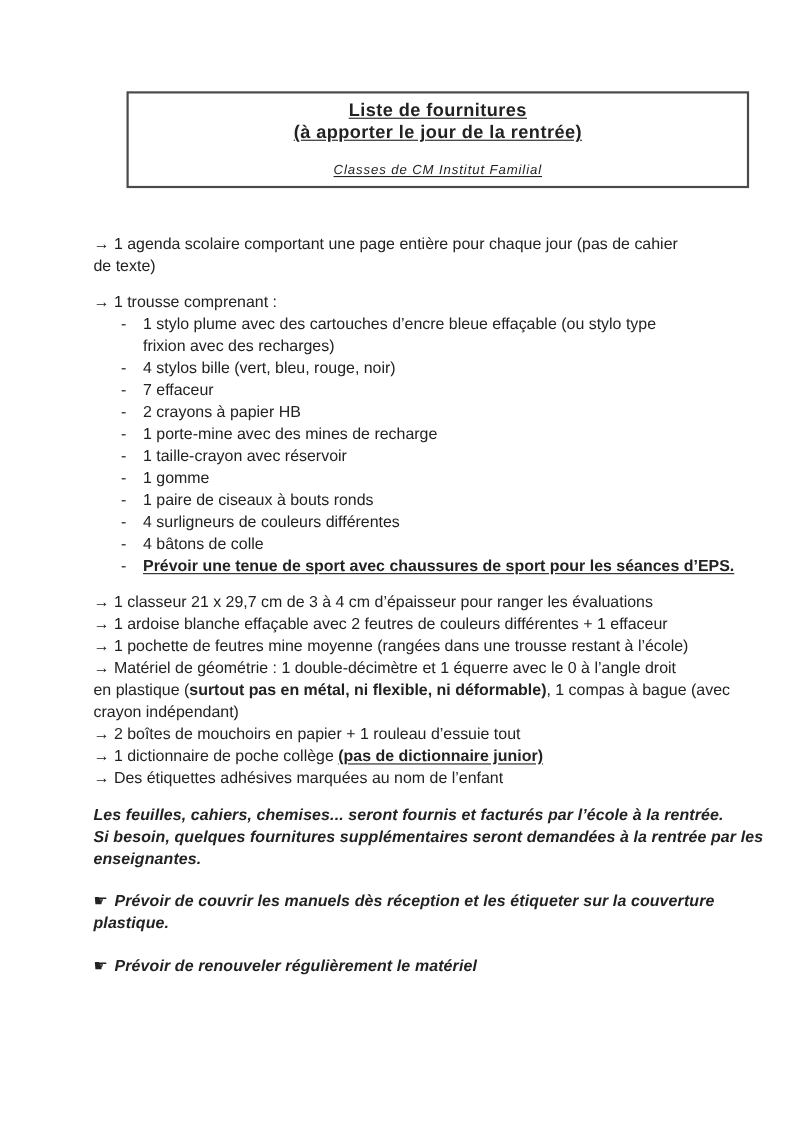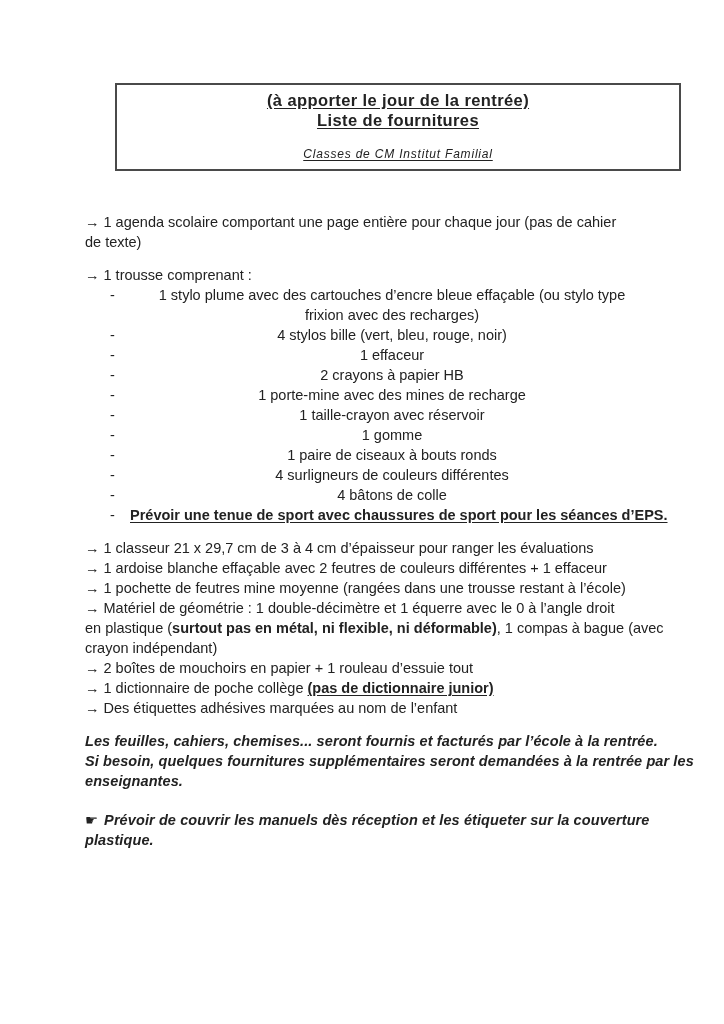--- a/index.html
+++ b/index.html
@@ -46,55 +46,55 @@
   
   .content {
     margin-top: 41px;
     font-size: 14.5px;
     line-height: 20px;
   }
   .arrow-item, .note-para { white-space: nowrap; }
   .arrow-item .bullet { display: inline; }
   .dash-item { display: flex; padding-left: 25px; }
   .dash-bullet { width: 20px; flex: 0 0 20px; }
-  .dash-body { flex: 1 1 auto; white-space: nowrap; text-align: center; }
+  .dash-body { flex: 1 1 auto; white-space: nowrap; }
   .spacer { height: 13px; }
   .spacer.lg { height: 19px; }
   .b { font-weight: bold; }
   .u { text-decoration: underline; text-underline-offset: 2px; }
   .i { font-style: italic; text-align: center; }
   .note-para { font-weight: bold; font-style: italic; letter-spacing: 0.1px; }
   .hand-icon { font-style: normal; margin-right: 6px; }
 </style>
 </head>
 <body>
 
 <div class="page">
 
   <div class="header-box">
+    <div class="title">Liste de fournitures</div>
     <div class="title">(à apporter le jour de la rentrée)</div>
-    <div class="title">Liste de fournitures</div>
     <div class="subtitle">Classes de CM Institut Familial</div>
   </div>
 
   <div class="content">
       <div class="arrow-item"><span class="bullet">→ </span><span class="">1 agenda scolaire comportant une page entière pour chaque jour (pas de cahier</span><br><span class="">de texte)</span></div>
       <div class="spacer"></div>
       <div class="arrow-item"><span class="bullet">→ </span><span class="">1 trousse comprenant :</span></div>
       <div class="dash-item">
         <span class="dash-bullet">-</span>
         <div class="dash-body"><span class="">1 stylo plume avec des cartouches d’encre bleue effaçable (ou stylo type</span><br><span class="">frixion avec des recharges)</span></div>
       </div>
       <div class="dash-item">
         <span class="dash-bullet">-</span>
         <div class="dash-body"><span class="">4 stylos bille (vert, bleu, rouge, noir)</span></div>
       </div>
       <div class="dash-item">
         <span class="dash-bullet">-</span>
-        <div class="dash-body"><span class="">1 effaceur</span></div>
+        <div class="dash-body"><span class="">7 effaceur</span></div>
       </div>
       <div class="dash-item">
         <span class="dash-bullet">-</span>
         <div class="dash-body"><span class="">2 crayons à papier HB</span></div>
       </div>
       <div class="dash-item">
         <span class="dash-bullet">-</span>
         <div class="dash-body"><span class="">1 porte-mine avec des mines de recharge</span></div>
       </div>
       <div class="dash-item">
@@ -127,15 +127,16 @@
       <div class="arrow-item"><span class="bullet">→ </span><span class="">1 pochette de feutres mine moyenne (rangées dans une trousse restant à l’école)</span></div>
       <div class="arrow-item"><span class="bullet">→ </span><span class="">Matériel de géométrie : 1 double-décimètre et 1 équerre avec le 0 à l’angle droit</span><br><span class="">en plastique (</span><span class="b">surtout pas en métal, ni flexible, ni déformable)</span><span class="">, 1 compas à bague (avec</span><br><span class="">crayon indépendant)</span></div>
       <div class="arrow-item"><span class="bullet">→ </span><span class="">2 boîtes de mouchoirs en papier + 1 rouleau d’essuie tout</span></div>
       <div class="arrow-item"><span class="bullet">→ </span><span class="">1 dictionnaire de poche collège </span><span class="b u">(pas de dictionnaire junior)</span></div>
       <div class="arrow-item"><span class="bullet">→ </span><span class="">Des étiquettes adhésives marquées au nom de l’enfant</span></div>
       <div class="spacer"></div>
       <div class="note-para"><span class="b  i">Les feuilles, cahiers, chemises... seront fournis et facturés par l’école à la rentrée.</span><br><span class="b  i">Si besoin, quelques fournitures supplémentaires seront demandées à la rentrée par les</span><br><span class="b  i">enseignantes.</span></div>
       <div class="spacer lg"></div>
       <div class="note-para"><span class="hand-icon">☛</span><span class="b  i">Prévoir de couvrir les manuels dès réception et les étiqueter sur la couverture</span><br><span class="b  i">plastique.</span></div>
       <div class="spacer lg"></div>
+      <div class="note-para"><span class="hand-icon">☛</span><span class="b  i">Prévoir de renouveler régulièrement le matériel</span></div>
     </div>
 
 </div>
 
 </body></html>

